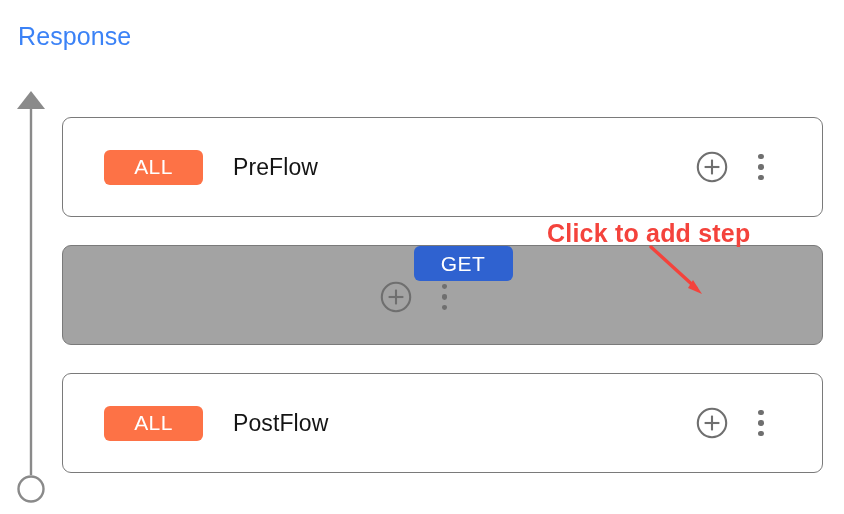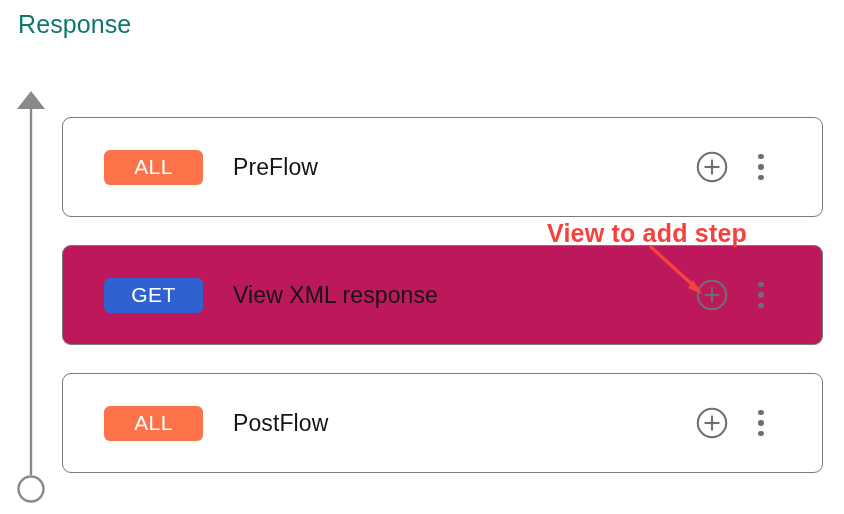--- a/index.html
+++ b/index.html
@@ -13,24 +13,24 @@
     position: relative;
     overflow: hidden;
     font-family: "Liberation Sans", sans-serif;
     -webkit-font-smoothing: antialiased;
   }
 
   
   #page-title {
     position: absolute;
     left: 18px;
-    top: 8px;
+    top: 20px;
     font-size: 25px;
     font-weight: 400;
-    color: #0f766e;
+    color: #3b82f6;
     letter-spacing: 0.1px;
     line-height: 32px;
     white-space: nowrap;
   }
 
   
   #flow-axis {
     position: absolute;
     left: 0px;
     top: 80px;
@@ -51,21 +51,22 @@
     width: 761px;
     height: 100px;
     border: 1.6px solid #7a7a7a;
     border-radius: 9px;
     background: #ffffff;
     margin-bottom: 28px;
     display: flex;
     align-items: center;
   }
   .flow-row.selected {
-    background: #be185d;
+    background: #a3a3a3;
+    flex-direction: column;
   }
 
   .method-badge {
     box-sizing: border-box;
     margin-left: 41px;
     width: 99px;
     height: 35px;
     border-radius: 6px;
     display: flex;
     align-items: center;
@@ -173,21 +174,20 @@
       <span class="more-menu-btn">
         <i></i>
           <i></i>
           <i></i>
       </span>
     </span>
   </div>
 
   <div class="flow-row selected">
     <span class="method-badge badge-get">GET</span>
-    <span class="flow-label">View XML response</span>
     <span class="row-actions">
       <span class="add-step-btn">
         <svg width="32" height="32" viewBox="0 0 32 32" xmlns="http://www.w3.org/2000/svg">
           <circle cx="16" cy="16" r="14.2" fill="none" stroke="#6f6f6f" stroke-width="2.1"></circle>
           <line x1="16" y1="8.6" x2="16" y2="23.4" stroke="#6f6f6f" stroke-width="2.1"></line>
           <line x1="8.6" y1="16" x2="23.4" y2="16" stroke="#6f6f6f" stroke-width="2.1"></line>
         </svg>
       </span>
       <span class="more-menu-btn">
         <i></i>
@@ -211,20 +211,20 @@
       <span class="more-menu-btn">
         <i></i>
           <i></i>
           <i></i>
       </span>
     </span>
   </div>
 
 </div>
 
-<div id="annotation-text">View to add step</div>
+<div id="annotation-text">Click to add step</div>
 
 <div id="annotation-arrow">
   <svg width="90" height="70" viewBox="0 0 90 70" xmlns="http://www.w3.org/2000/svg">
     <line x1="21" y1="7" x2="66" y2="48" stroke="#f4433c" stroke-width="3.4" stroke-linecap="round"></line>
     <polygon points="72,54 58,48 63,40" fill="#f4433c"></polygon>
   </svg>
 </div>
 
 </body></html>

